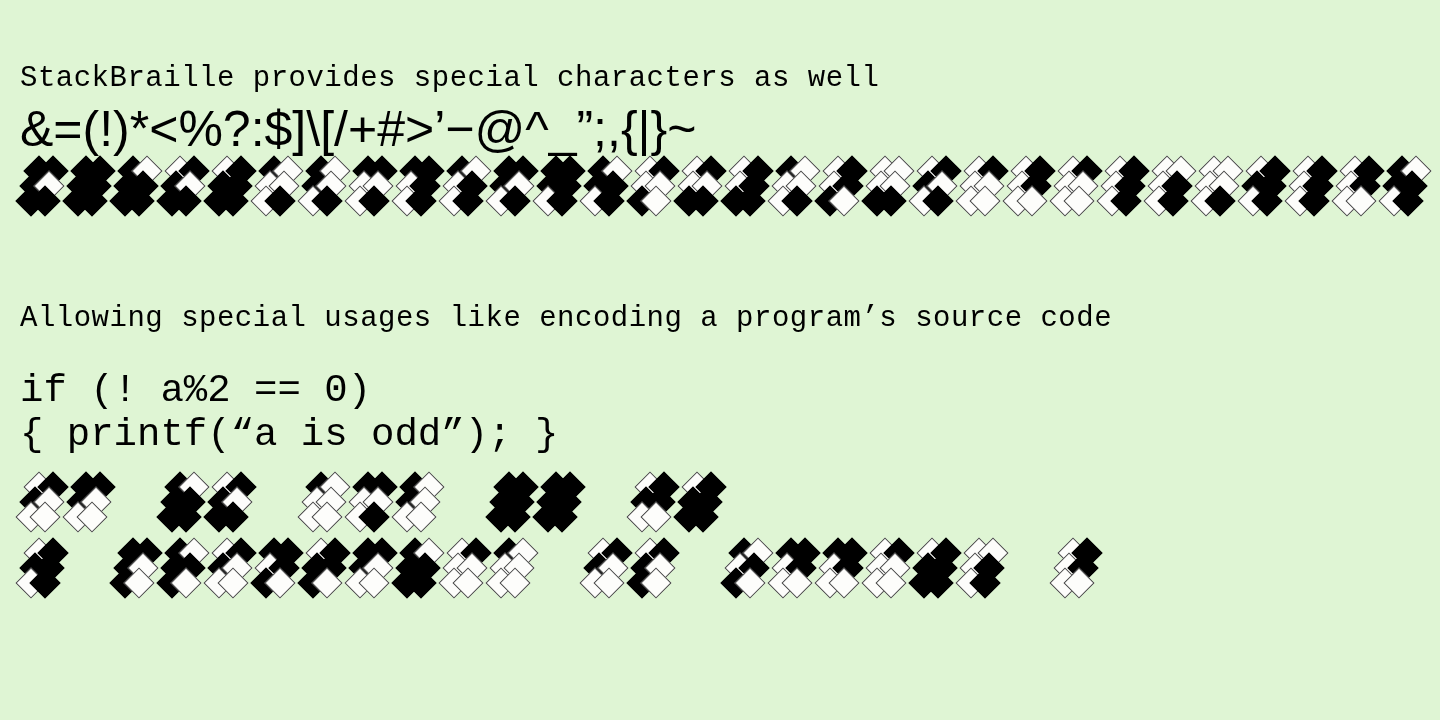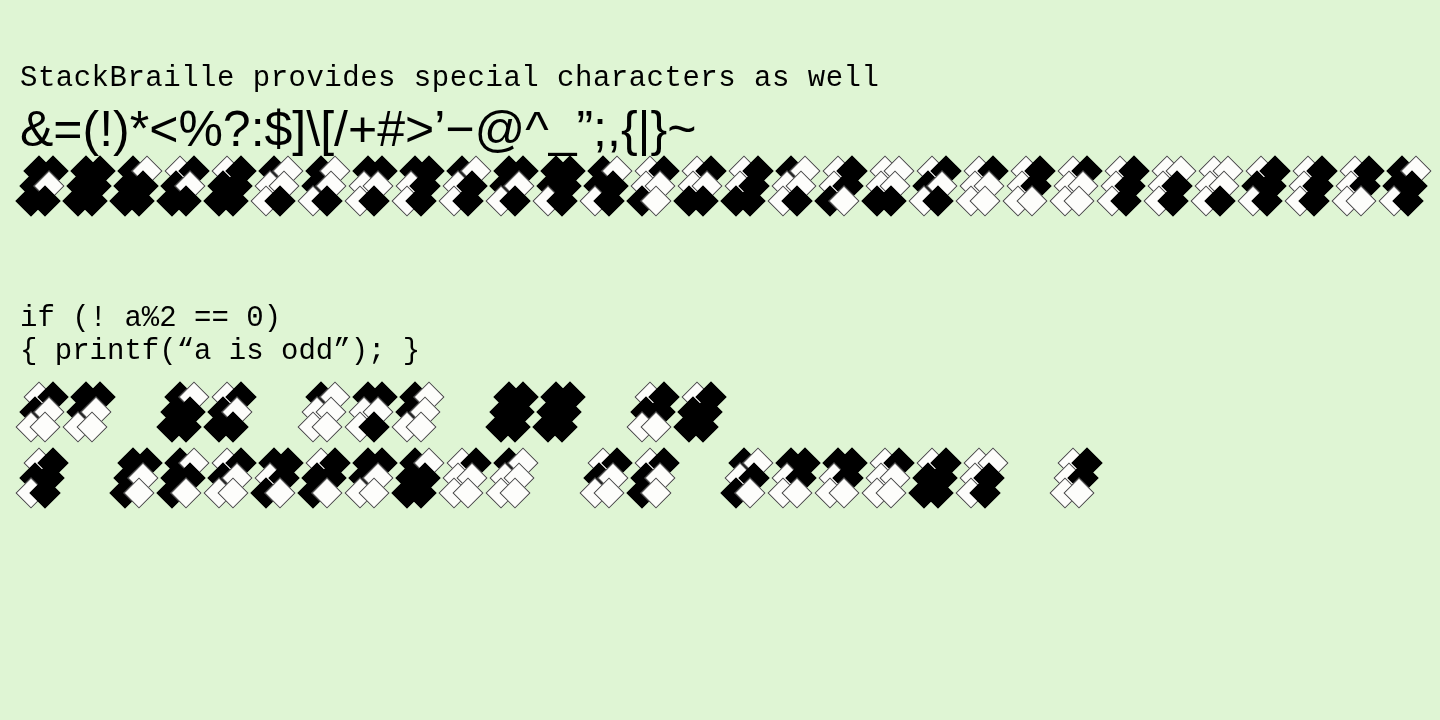--- a/index.html
+++ b/index.html
@@ -70,21 +70,21 @@
 
   .section2 {
     margin-top: 86px;
   }
   .allowing {
     font-size: 29px;
     letter-spacing: 0.5px;
     margin-bottom: 34px;
   }
   .code {
-    font-size: 29px;
+    font-size: 39px;
     line-height: 1.15;
     white-space: pre;
     margin-bottom: 18px;
   }
 </style>
 </head>
 <body>
 
 <div class="page">
 
@@ -329,20 +329,21 @@
         <div class="diamond d1 filled"></div>
         <div class="diamond d2"></div>
         <div class="diamond d3 filled"></div>
         <div class="diamond d4 filled"></div>
         <div class="diamond d5"></div>
         <div class="diamond d6 filled"></div>
       </div>
     </div>
 
   <div class="section2">
+    <div class="allowing">Allowing special usages like encoding a program’s source code</div>
 
     <div class="code"><span>if (! a%2 == 0)</span>
 <span>{ printf(“a is odd”); }</span></div>
 
     <div class="braille-row" id="braille-code1">
         <div class="braille-group">
           <div class="cell">
             <div class="diamond d1"></div>
             <div class="diamond d2 filled"></div>
             <div class="diamond d3 filled"></div>

